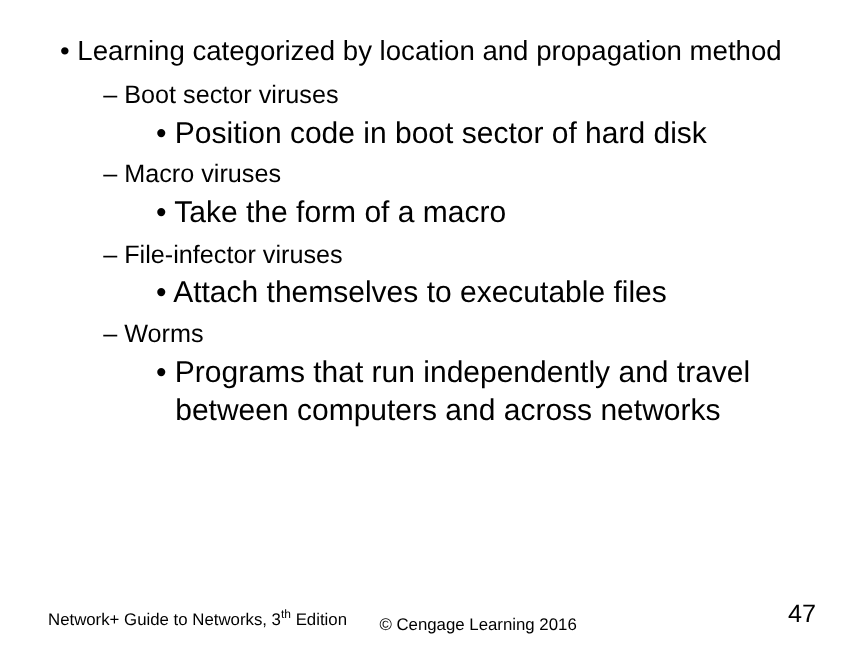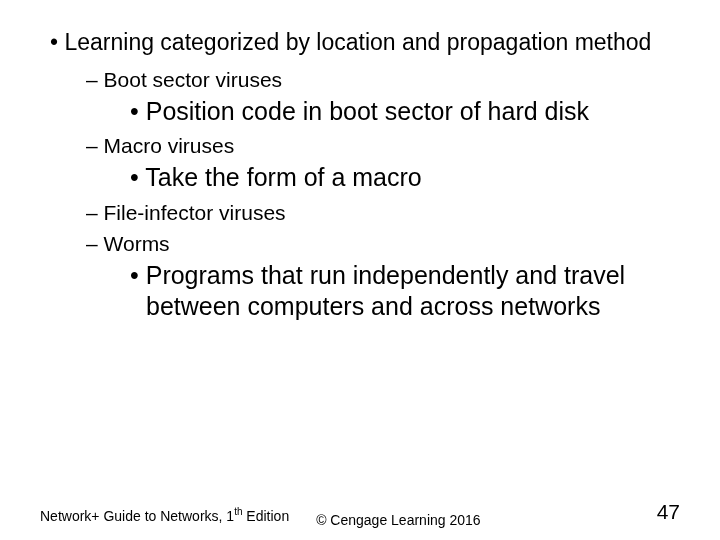--- a/index.html
+++ b/index.html
@@ -104,27 +104,28 @@
 
     <div class="level1">Learning categorized by location and propagation method</div>
 
     <div class="level2">Boot sector viruses</div>
     <div class="level3">Position code in boot sector of hard disk</div>
 
     <div class="level2">Macro viruses</div>
     <div class="level3">Take the form of a macro</div>
 
     <div class="level2">File-infector viruses</div>
+    <div class="level3">Attach themselves to executable files</div>
 
     <div class="level2">Worms</div>
     <div class="level3">Programs that run independently and travel between computers and across networks</div>
 
   </div>
 
   <div class="footer">
     <div class="footer-left">
-      <span>Network+ Guide to Networks, 1</span><sup>th</sup><span> Edition</span>
+      <span>Network+ Guide to Networks, 3</span><sup>th</sup><span> Edition</span>
     </div>
     <div class="footer-center">© Cengage Learning  2016</div>
     <div class="footer-right">47</div>
   </div>
 
 </div>
 
 </body></html>

